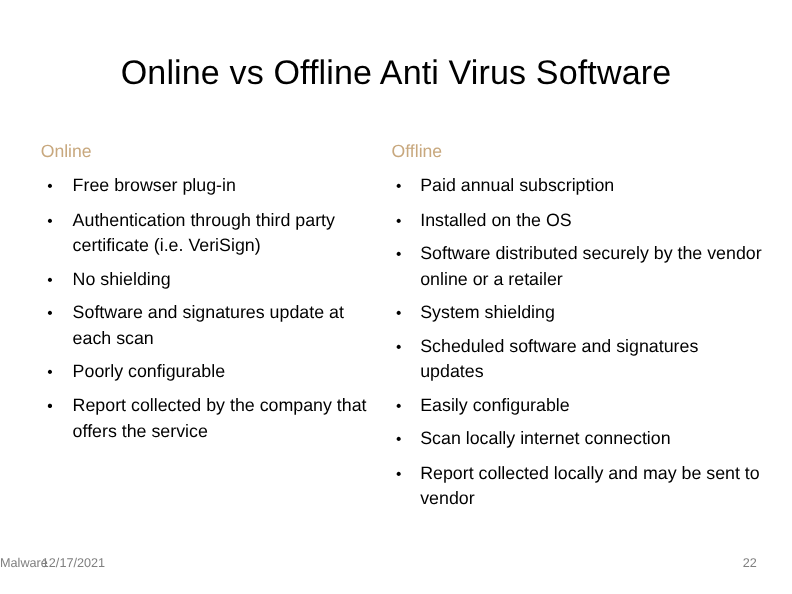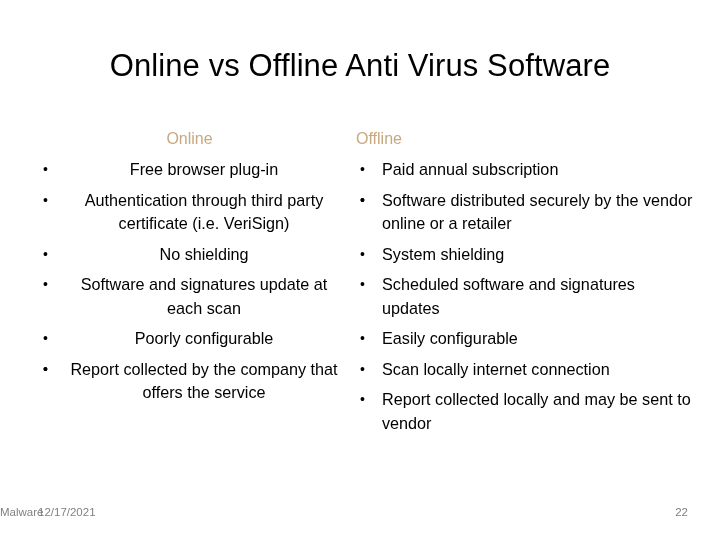--- a/index.html
+++ b/index.html
@@ -47,21 +47,20 @@
     flex-direction: row;
     align-items: flex-start;
   }
   .column {
     box-sizing: border-box;
   }
   .column.left {
     width: 348px;
     padding-left: 37px;
     padding-right: 6px;
-    text-align: center;
   }
   .column.right {
     width: 372px;
     padding-left: 8px;
     padding-right: 27px;
   }
 
   .col-heading {
     font-size: 16px;
     line-height: 22px;
@@ -180,20 +179,21 @@
 
     <div class="column right">
       <div class="col-heading">Offline</div>
       <ul class="bullets">
         <li>
           <span class="bullet-dot">•</span>
           <span>Paid annual subscription</span>
         </li>
         <li>
           <span class="bullet-dot">•</span>
+          <span>Installed on the OS</span>
         </li>
         <li>
           <span class="bullet-dot">•</span>
           <span>Software distributed securely by the vendor online or a retailer</span>
         </li>
         <li>
           <span class="bullet-dot">•</span>
           <span>System shielding</span>
         </li>
         <li>

